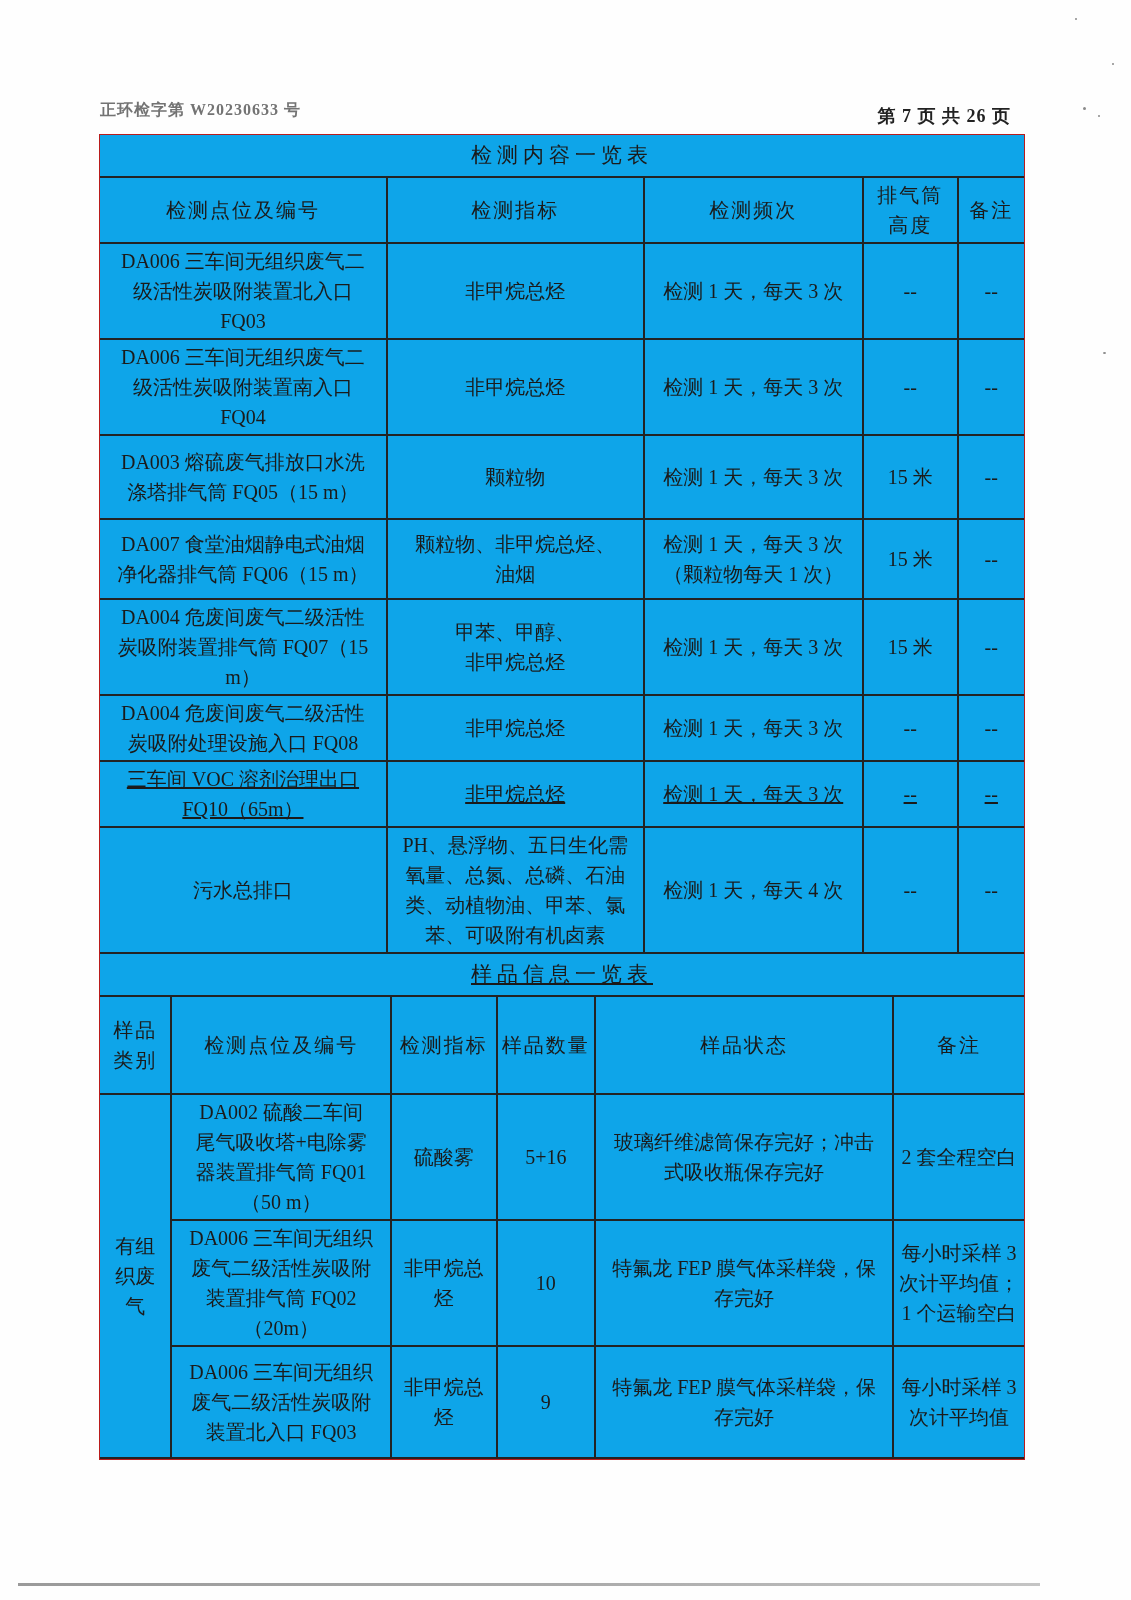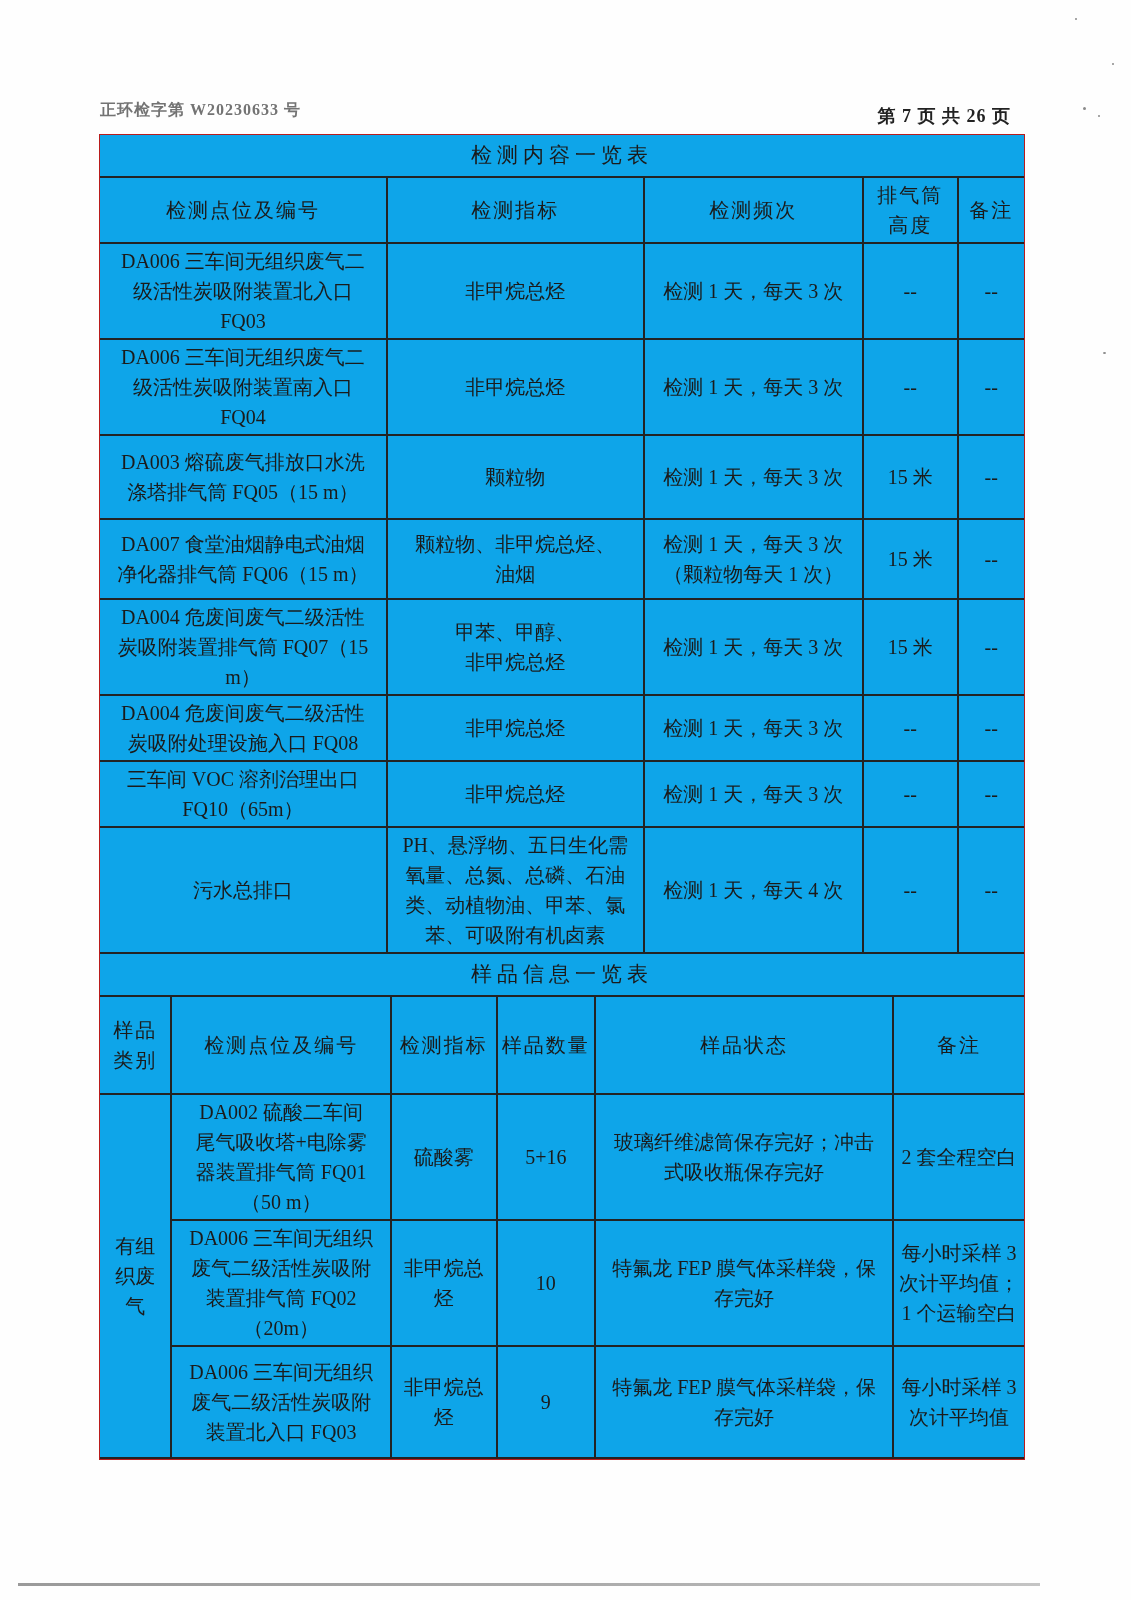--- a/index.html
+++ b/index.html
@@ -47,23 +47,23 @@
   tr.head td{letter-spacing:2px;}
   .t1-title{height:42px;}
   .t1-head{height:66px;}
   .t1-r0{height:92px;}
   .t1-r1{height:93px;}
   .t1-r2{height:84px;}
   .t1-r3{height:80px;}
   .t1-r4{height:80px;}
   .t1-r5{height:63px;}
   .t1-r6{height:87px;}
-  .t1-r7{height:65px;}
+  .t1-r7{height:65px;text-decoration:underline;}
   .t1-r8{height:125px;}
-  .t2-title{height:42px;}
+  .t2-title{height:42px;text-decoration:underline;}
   .t2-head{height:98px;}
   .t2-r0{height:118px;}
   .t2-r1{height:107px;}
   .t2-r2{height:112px;}
   .scan-line{
     position:absolute;left:18px;top:1583px;width:1022px;height:3px;
     background:linear-gradient(to right,#9a9a9a 0%,#ababab 55%,#c4c4c4 100%);
   }
   .speck{position:absolute;background:#8a8a8a;border-radius:50%;}
   .sp1{left:1083px;top:107px;width:3px;height:3px;}

